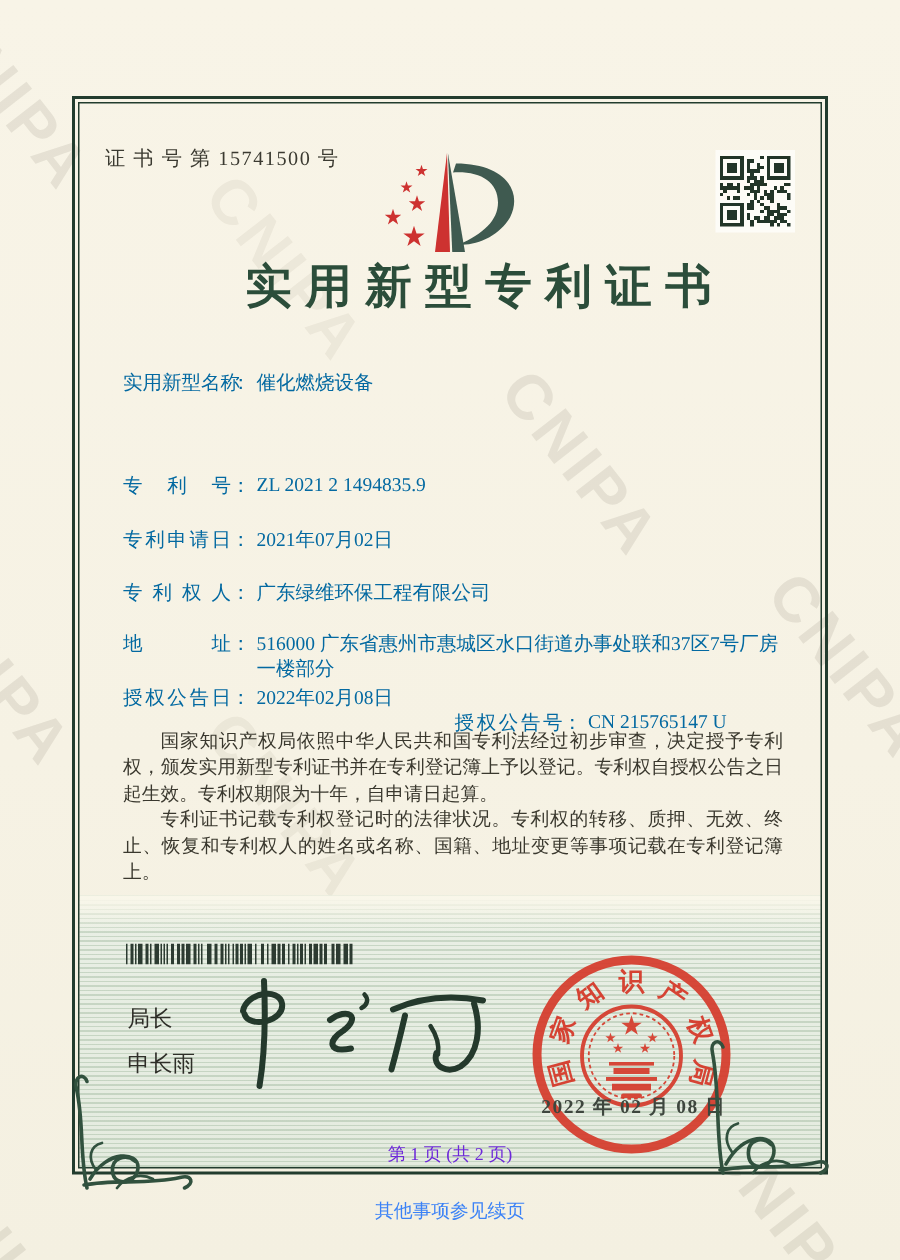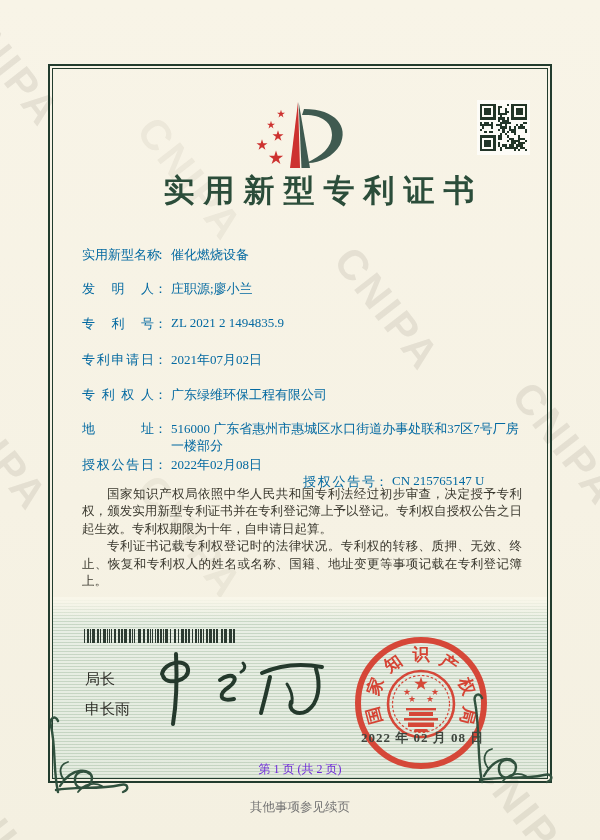--- a/index.html
+++ b/index.html
@@ -50,21 +50,21 @@
   #seal{position:absolute;left:355px;top:637px;width:132px;height:132px;border:6px solid rgba(213,58,42,0.92);
         border-radius:50%;box-sizing:border-box;z-index:5;}
   .seal-char{position:absolute;left:50%;top:50%;width:20px;height:20px;margin:-10px 0 0 -10px;
              text-align:center;font-size:17px;font-weight:bold;color:rgba(213,58,42,0.95);
              font-family:"Liberation Serif","DejaVu Serif",serif;}
   #emblem{position:absolute;left:50%;top:51%;transform:translate(-50%,-50%);}
   #seal-date{left:350px;top:729px;width:145px;text-align:center;font-size:13px;font-weight:bold;
              letter-spacing:1px;color:#3e463e;z-index:6;}
 
   #page-info{left:48px;top:761px;width:504px;text-align:center;font-size:12px;color:#6d28d9;z-index:6;}
-  #note{left:0;top:799px;width:100%;text-align:center;font-size:12.5px;color:#737373;z-index:4;}
+  #note{left:0;top:799px;width:100%;text-align:center;font-size:12.5px;color:#3b82f6;z-index:4;}
 
   .flourish{position:absolute;z-index:6;}
   #qr-patch{position:absolute;left:477px;top:100px;width:53px;height:55px;background:#fdfcf7;z-index:4;}
   #barcode{position:absolute;left:84px;top:629px;z-index:4;}
   #logo{position:absolute;left:250px;top:95px;z-index:4;}
   #signature{position:absolute;left:146px;top:650px;z-index:4;}
 </style>
 </head>
 <body>
 
@@ -78,20 +78,21 @@
   <span class="wm lite" style="left:165px;top:466px">CNIPA</span>
   <span class="wm" style="left:500px;top:742px">CNIPA</span>
   <span class="wm" style="left:-22px;top:768px">CNIPA</span>
 
   <div id="panel"></div>
 
   <div id="frame">
     <div id="frame-inner"></div>
   </div>
 
+  <div id="cert-no" class="abs">证 书 号 第 15741500 号</div>
 
   <svg id="logo" width="100" height="78" viewBox="0 0 100 78">
     <defs>
       <path id="star" d="M0,-10 L2.24,-3.09 L9.51,-3.09 L3.63,1.18 L5.88,8.09 L0,3.82 L-5.88,8.09 L-3.63,1.18 L-9.51,-3.09 L-2.24,-3.09 Z"></path>
     </defs>
     <path d="M54 14 C 86 14, 99 32, 90 50 C 83 62, 68 69, 56 68 C 72 61, 82 52, 82 40 C 82 26, 70 19, 52 20 Z" fill="#3f5a50"></path>
     <polygon points="48,7 40,73 50,73" fill="#cd3230"></polygon>
     <polygon points="48.6,7 51,73 60,73" fill="#44555000" fill-opacity="0"></polygon>
     <polygon points="48.6,7 51.5,73 60,73" fill="#3f5a50"></polygon>
     <use href="#star" transform="translate(31,19) scale(0.42)" fill="#cd3230"></use>
@@ -319,23 +320,20 @@
         <rect x="17" y="20" width="1" height="1" fill="#223528"></rect>
         <rect x="20" y="20" width="1" height="1" fill="#223528"></rect>
       </svg>
   </div>
 
   <div id="title" class="abs">实用新型专利证书</div>
 
   <div class="field-row abs" style="top:246px">
     <span class="flabel">实用新型名称</span><span class="fcolon">：</span><span class="fvalue">催化燃烧设备</span>
   </div>
-  <div class="field-row abs" style="top:280px">
-    <span class="flabel">发明人</span><span class="fcolon">：</span><span class="fvalue">庄职源;廖小兰</span>
-  </div>
   <div class="field-row abs" style="top:315px">
     <span class="flabel">专利号</span><span class="fcolon">：</span><span class="fvalue">ZL 2021 2 1494835.9</span>
   </div>
   <div class="field-row abs" style="top:351px">
     <span class="flabel">专利申请日</span><span class="fcolon">：</span><span class="fvalue">2021年07月02日</span>
   </div>
   <div class="field-row abs" style="top:386px">
     <span class="flabel">专利权人</span><span class="fcolon">：</span><span class="fvalue">广东绿维环保工程有限公司</span>
   </div>
   <div class="field-row abs" style="top:420px">

